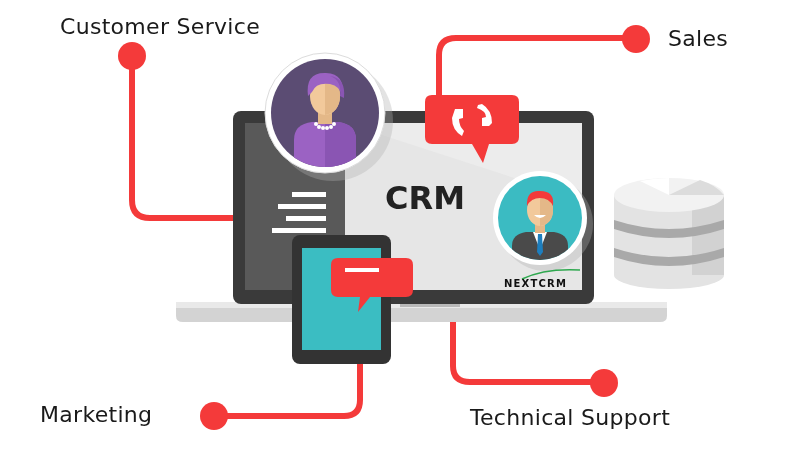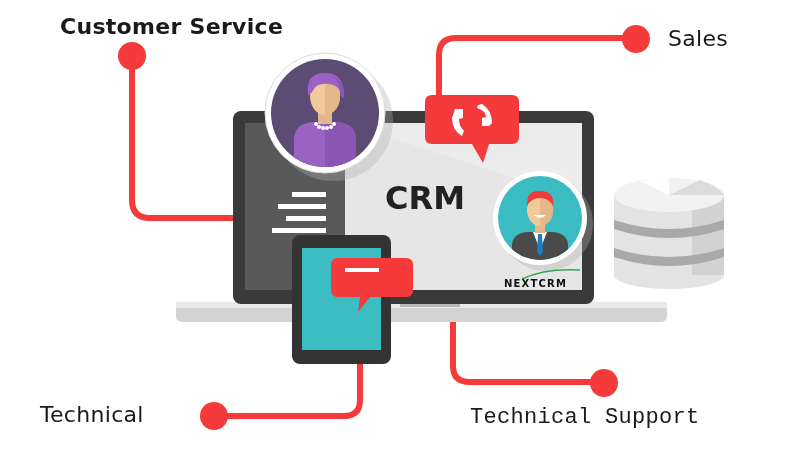--- a/index.html
+++ b/index.html
@@ -124,16 +124,16 @@
     <rect x="292" y="235" width="99" height="129" rx="8" fill="#333333"></rect>
     <rect x="302" y="248" width="79" height="102" fill="#3bbdc2"></rect>
   </g>
 
   <g>
     <path d="M338 258 L406 258 Q413 258 413 265 L413 290 Q413 297 406 297 L370 297 L358 312 L360 297 L338 297 Q331 297 331 290 L331 265 Q331 258 338 258 Z" fill="#f43a3a"></path>
     <rect x="345" y="268" width="34" height="4" fill="#ffffff"></rect>
   </g>
 </svg>
 
-<div class="label" style="left:60px; top:14px;font-weight:bold;">Customer Service</div>
+<div class="label" style="left:60px; top:14px;">Customer Service</div>
 <div class="label" style="left:668px; top:26px;">Sales</div>
-<div class="label" style="left:40px; top:402px;">Technical</div>
-<div class="label" style="left:470px; top:405px;font-family:Liberation Mono, monospace;">Technical Support</div>
+<div class="label" style="left:40px; top:402px;">Marketing</div>
+<div class="label" style="left:470px; top:405px;">Technical Support</div>
 
 </body></html>

